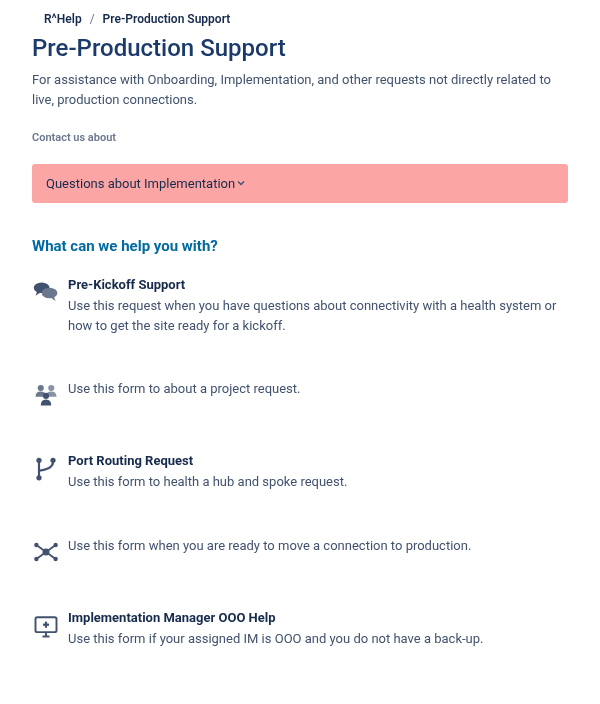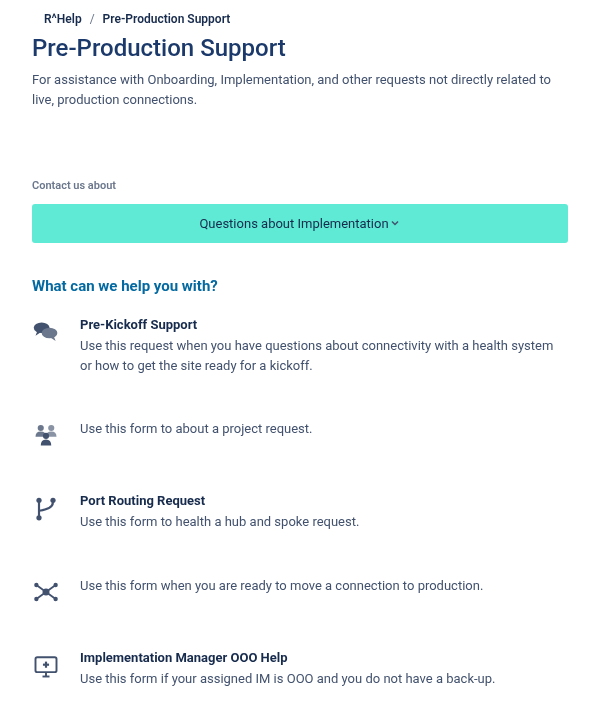--- a/index.html
+++ b/index.html
@@ -33,34 +33,34 @@
     .page-title {
       font-size: 24px;
       font-weight: 500;
       color: #1b3a6b;
       margin-bottom: 8px;
     }
     .page-desc {
       font-size: 13px;
       color: #42526e;
       line-height: 1.5;
-      margin-bottom: 70px;
+      margin-bottom: 22px;
     }
     .section-label {
       font-size: 11px;
       font-weight: 600;
       color: #6b778c;
-      margin-bottom: 12px;
+      margin-bottom: 20px;
     }
     .select-box {
-      background: #5eead4;
+      background: #fca5a5;
       padding: 10px 14px;
       border-radius: 3px;
       display: flex;
-      justify-content: center;
+      justify-content: flex-start;
       align-items: center;
       cursor: pointer;
       margin-bottom: 34px;
     }
     .select-box .selected-text {
       font-size: 13px;
       color: #172b4d;
     }
     .chevron {
       color: #42526e;
@@ -71,21 +71,21 @@
       color: #0369a1;
       margin-bottom: 22px;
     }
     .option-list {
       display: flex;
       flex-direction: column;
       gap: 44px;
     }
     .option-item {
       display: flex;
-      gap: 20px;
+      gap: 8px;
       align-items: flex-start;
       cursor: pointer;
     }
     .option-icon {
       width: 28px;
       height: 28px;
       flex-shrink: 0;
       color: #42526e;
       margin-top: 2px;
     }

